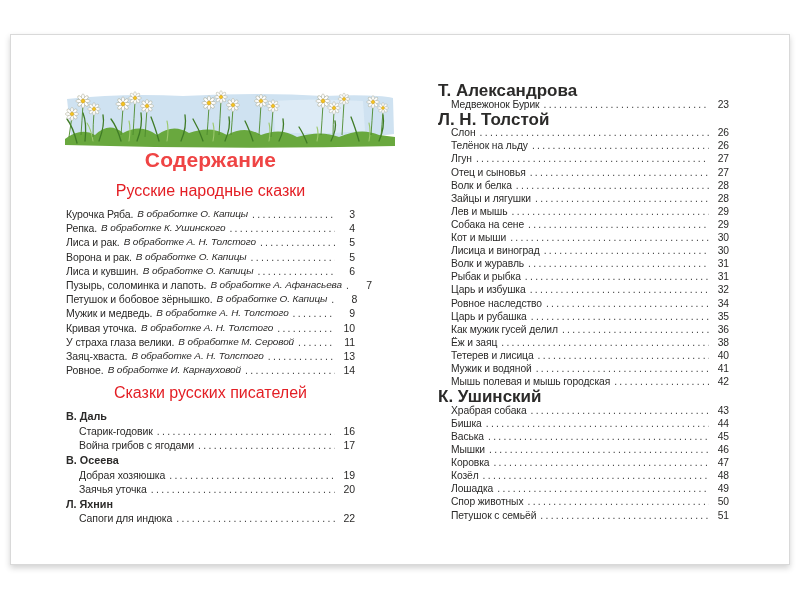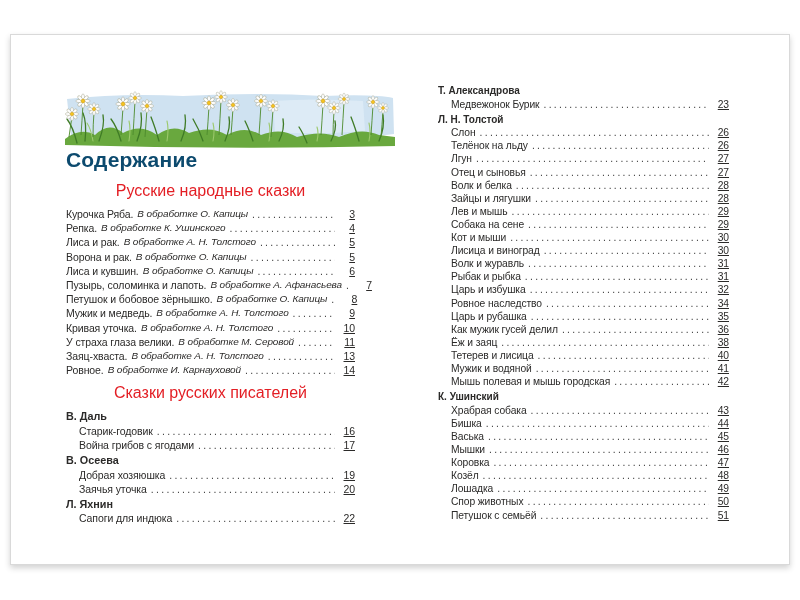--- a/index.html
+++ b/index.html
@@ -14,47 +14,47 @@
     background:#ffffff;
     border:1px solid #d9d9d9;
     box-shadow:0 3px 6px rgba(0,0,0,0.18);
   }
   .illus { position:absolute; left:52px; top:54px; width:334px; height:62px; }
 
   .left-content  { position:absolute; left:55px;  top:112px; width:289px; }
   .right-content { position:absolute; left:427px; top:47px;  width:291px; }
 
   .contents-title {
-    font-size:21px; font-weight:bold; color:#0c4a6e;
-    line-height:26px; margin:0 0 8px 0;
+    font-size:21px; font-weight:bold; color:#ef4444;
+    text-align:center; line-height:26px; margin:0 0 8px 0;
     letter-spacing:0.2px;
   }
   .chapter {
     font-size:16px; font-weight:normal; color:#e31e24;
     text-align:center; line-height:19px; margin:6px 0 7px 0;
   }
   .group { margin:0; }
 
   .row { display:flex; align-items:flex-start; }
   .left-content  .row { font-size:10.5px; line-height:14.2px; letter-spacing:-0.1px; }
   .right-content .row { font-size:10.3px; line-height:13.1px; letter-spacing:-0.1px; }
   .row.indent { padding-left:13px; }
 
   .author { font-weight:bold; }
   .left-content  .author { font-size:10.8px; line-height:14.4px; margin-top:1px; }
-  .right-content .author { font-size:10px; line-height:13.6px; margin-top:2px; }
+  .right-content .author { font-size:17px; line-height:13.6px; margin-top:2px; }
 
   .t    { white-space:nowrap; }
   .note { white-space:nowrap; font-style:italic; margin-left:4px; font-size:0.95em; }
   .fill { flex:1 1 0; min-width:6px; overflow:hidden; white-space:nowrap; margin:0 3px 0 4px; color:#3e3e3e; }
   .fill::after {
     content:"......................................................................................................";
     letter-spacing:2.3px;
   }
-  .pg { min-width:17px; text-align:right; white-space:nowrap;text-decoration:underline; }
+  .pg { min-width:17px; text-align:right; white-space:nowrap; }
 </style>
 </head>
 <body>
 
 <div class="spread">
 
   <svg class="illus" viewBox="0 0 334 62" width="334" height="62" aria-hidden="true">
     <defs>
       <g id="daisy">
         <g fill="#ffffff" stroke="#8f8f70" stroke-width="0.45">

